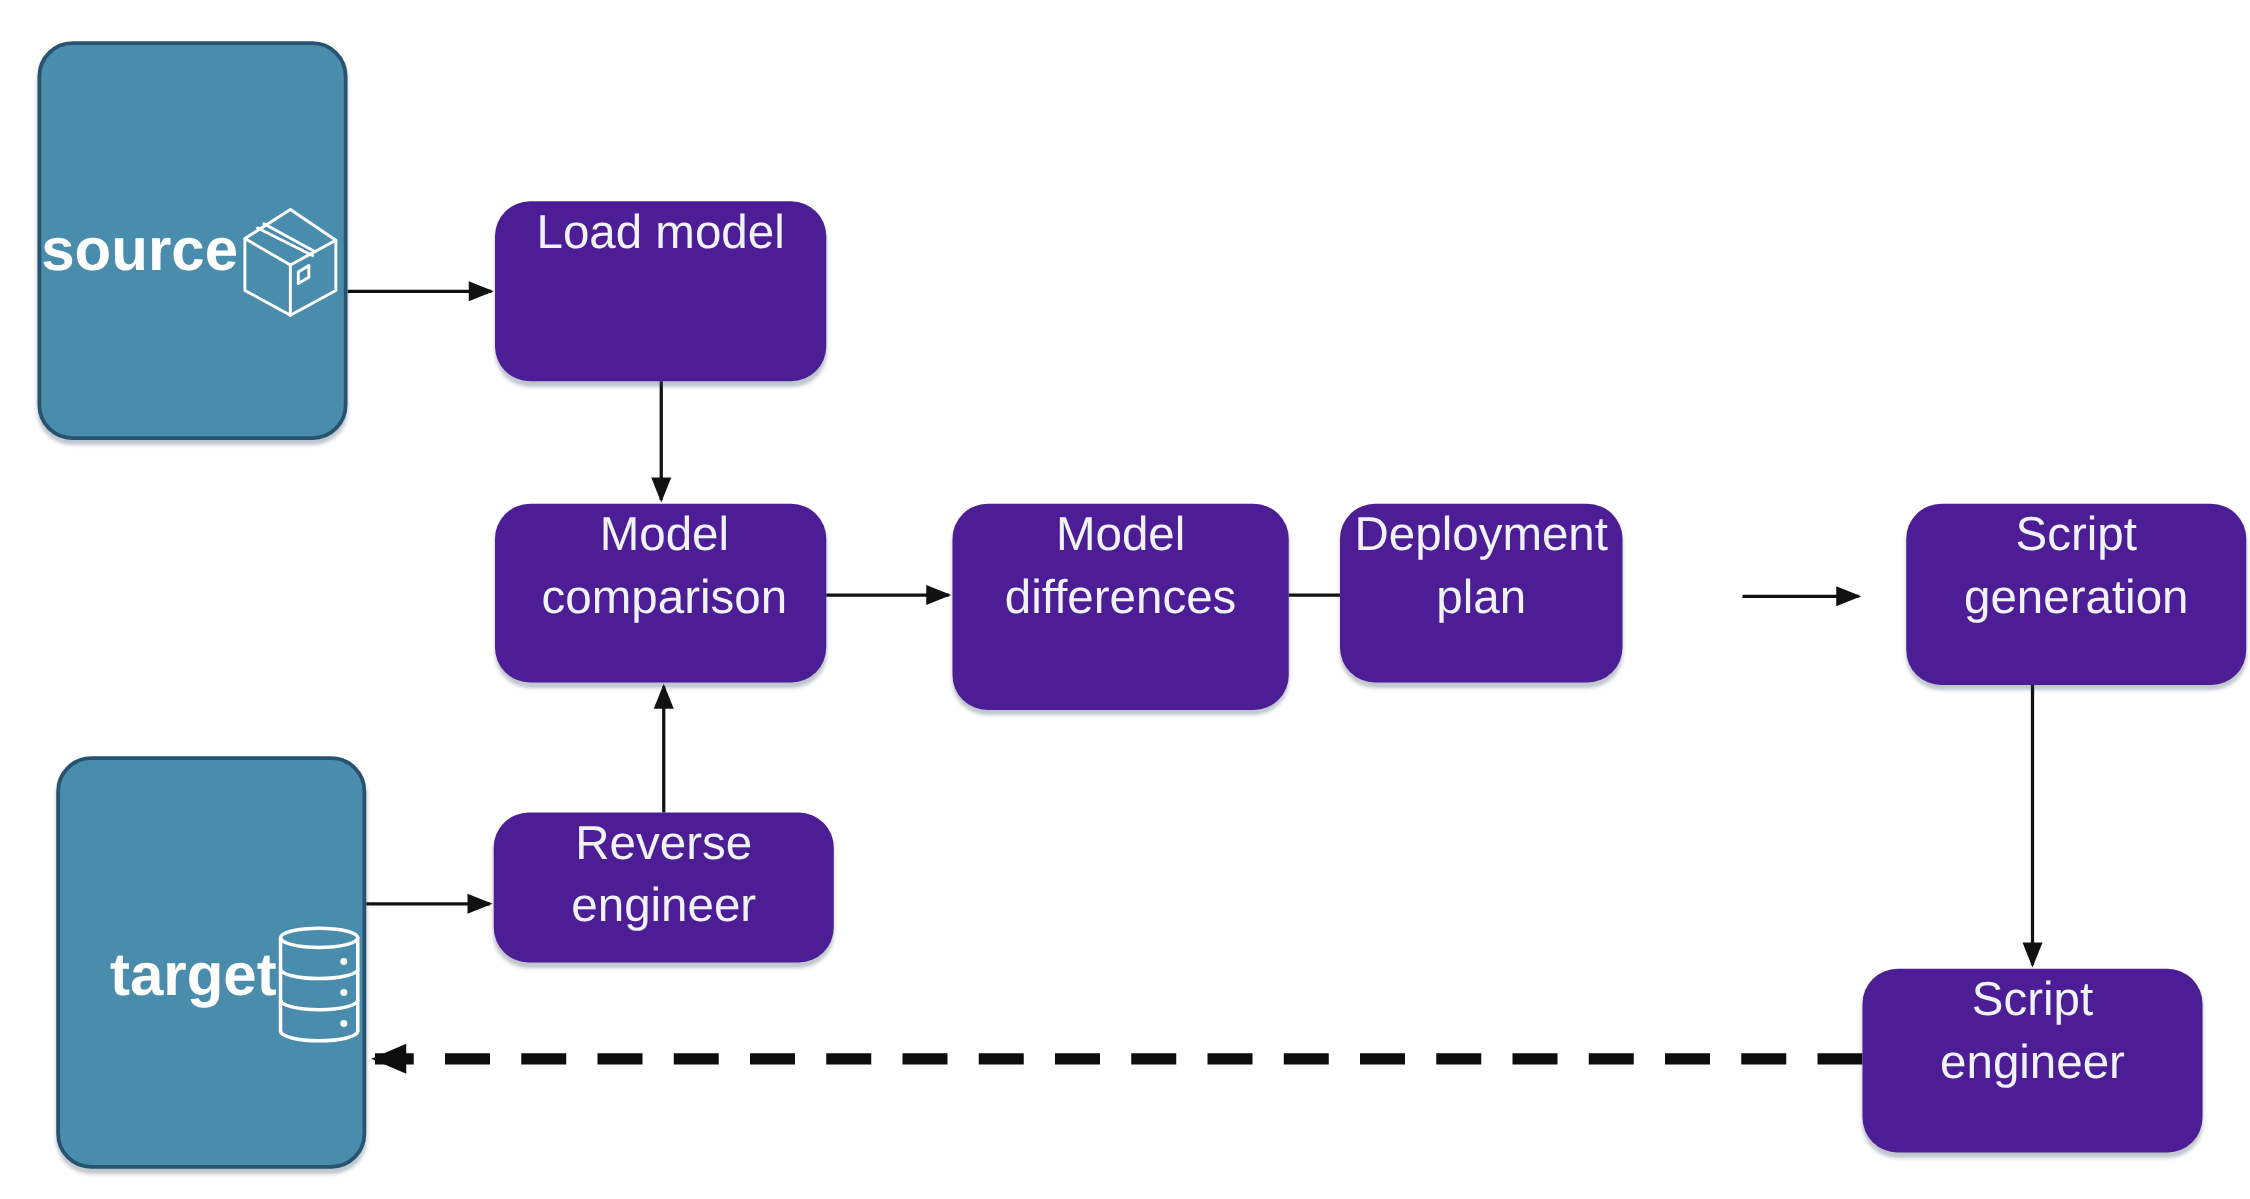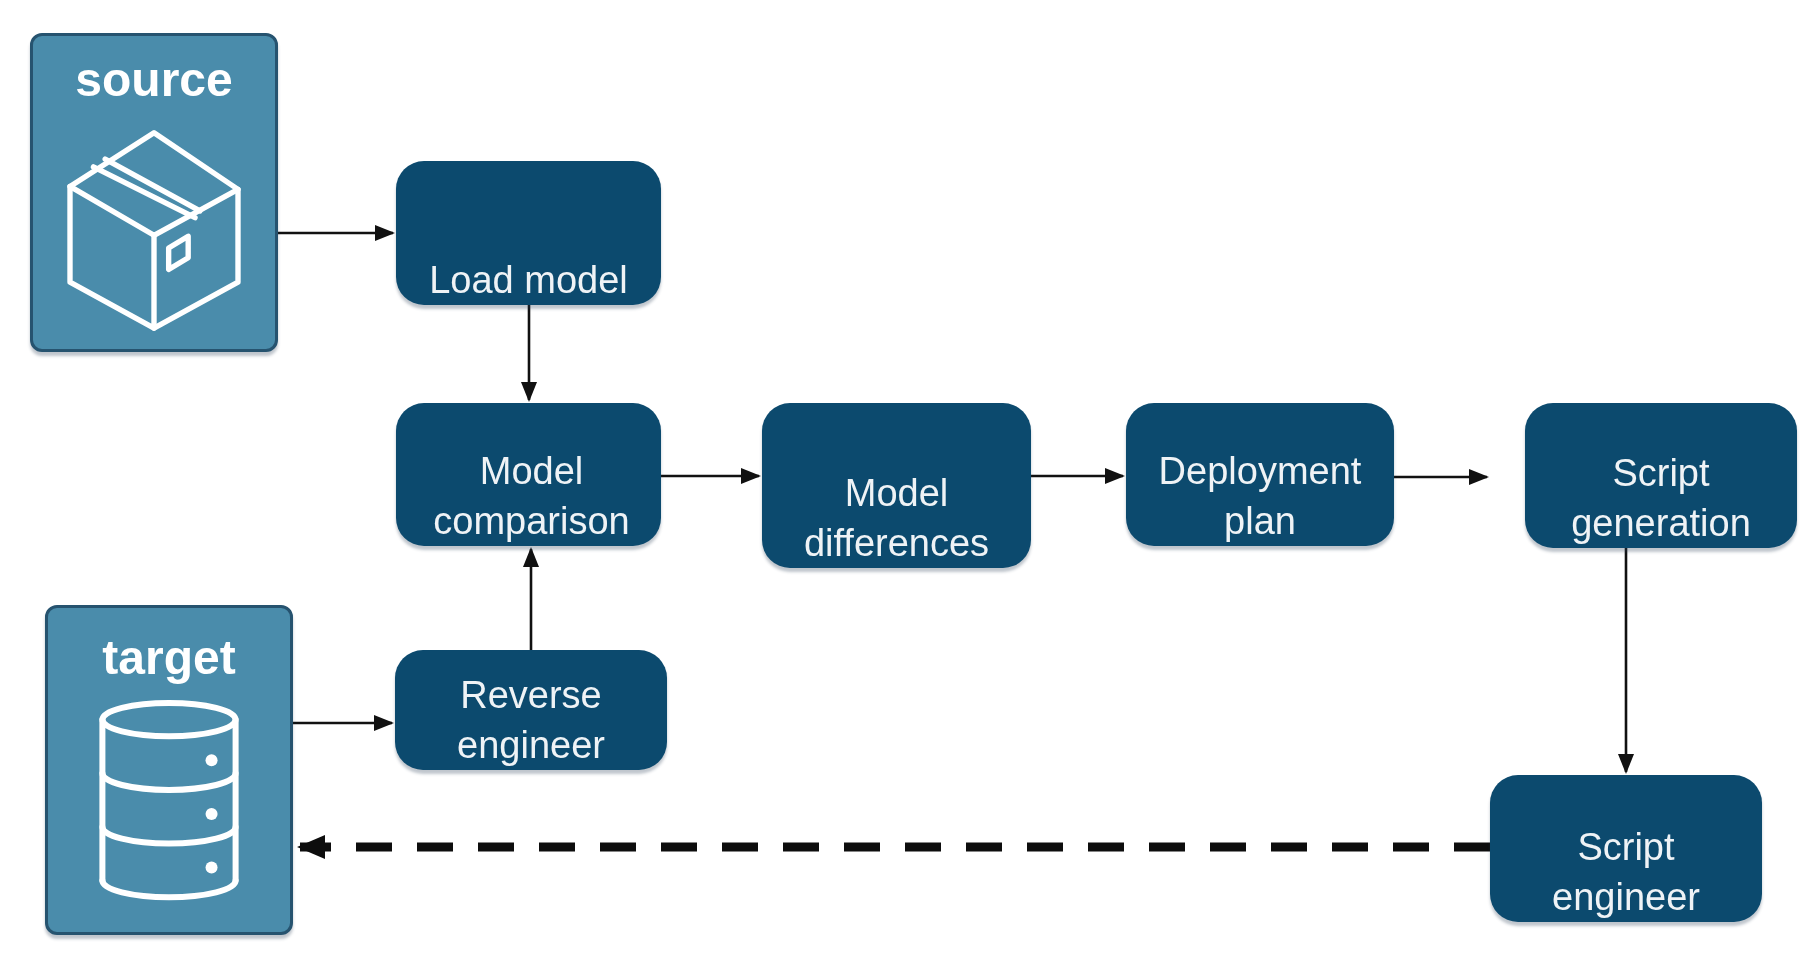--- a/index.html
+++ b/index.html
@@ -11,51 +11,51 @@
     overflow:hidden;
   }
   .edges{position:absolute;left:0;top:0;width:1800px;height:959px;}
   .edge{stroke:#111111;fill:none;}
   .edge.solid{stroke-width:2.6;}
   .edge.dashed{stroke-width:9;stroke-dasharray:36 25;stroke:#0d0d0d;}
 
   
   .node{
     position:absolute;
-    background:#0c4a6e;
+    background:#4c1d95;
     border-radius:28px;
     color:#eff3f6;
     font-size:38px;
     line-height:1.32;
-    display:flex;align-items:flex-end;justify-content:center;
+    display:flex;align-items:flex-start;justify-content:center;
     text-align:center;
     padding:0 14px;box-sizing:border-box;
     box-shadow:0 4px 3px rgba(45,65,90,0.30);
   }
   .n-load-model       {left:396px; top:161px; width:265px; height:144px;}
   .n-model-comparison {left:396px; top:403px; width:265px; height:143px;padding-left:20px;}
   .n-model-differences{left:762px; top:403px; width:269px; height:165px;}
-  .n-deployment-plan  {left:1126px;top:403px; width:268px; height:143px;}
+  .n-deployment-plan  {left:1072px;top:403px; width:226px; height:143px;}
   .n-script-generation{left:1525px;top:403px; width:272px; height:145px;}
   .n-reverse-engineer {left:395px; top:650px; width:272px; height:120px;}
   .n-script-execution {left:1490px;top:775px; width:272px; height:147px;}
 
   
   .container{
     position:absolute;
     background:#4a8cab;
     border:3px solid #26536f;
-    border-radius:12px;
+    border-radius:28px;
     box-sizing:border-box;
-    display:flex;flex-direction:column;align-items:center;
+    display:flex;align-items:center;
     padding-top:16px;
     box-shadow:0 4px 3px rgba(45,65,90,0.30);
   }
   .c-source{left:30px; top:33px;  width:248px; height:319px;}
-  .c-target{left:45px; top:605px; width:248px; height:330px; padding-top:22px;}
+  .c-target{left:45px; top:605px; width:248px; height:330px; padding-top:22px;padding-left:40px;}
   .container-label{
     color:#ffffff;font-weight:bold;font-size:48px;line-height:1.15;
   }
   .icon{display:block;margin-top:14px;}
   .icon path,.icon line,.icon ellipse{stroke:#ffffff;fill:none;}
 </style>
 </head>
 <body>
 
 <div class="canvas">

